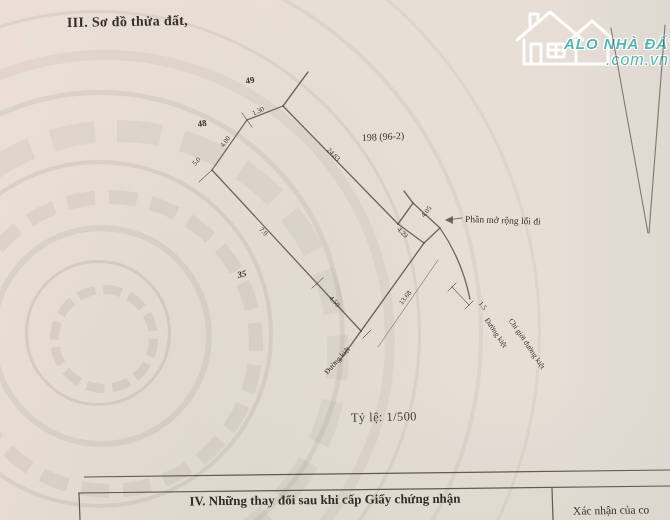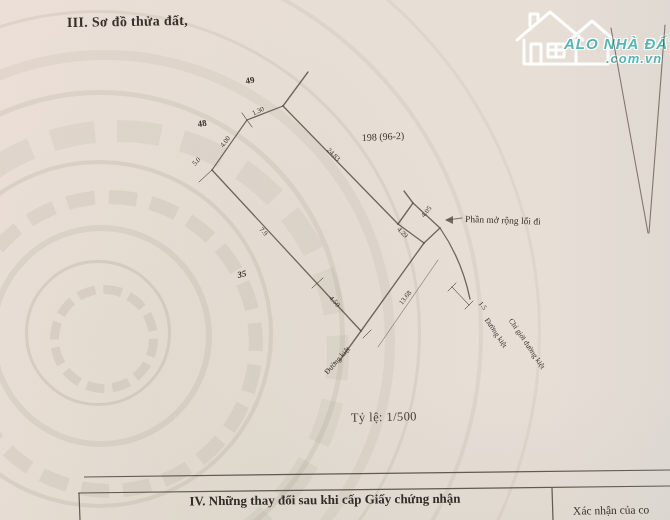--- a/index.html
+++ b/index.html
@@ -35,21 +35,21 @@
   .logo{position:absolute;left:512px;top:2px;width:158px;height:68px;}
   .logo .house{position:absolute;left:2px;top:2px;}
   .logo .brand{
     position:absolute;left:52px;top:33px;font-family:"Liberation Sans",sans-serif;
     font-weight:bold;font-style:italic;font-size:15px;letter-spacing:1px;
     color:#58b4b1;white-space:nowrap;
     text-shadow:1px 1px 0 #fff,-1px -1px 0 #fff,1px -1px 0 #fff,-1px 1px 0 #fff,0 0 3px #fff;
   }
   .logo .domain{
     position:absolute;left:94px;top:49px;font-family:"Liberation Sans",sans-serif;
-    font-weight:bold;font-style:italic;font-size:13px;letter-spacing:1px;
+    font-weight:normal;font-style:italic;font-size:16px;letter-spacing:1px;
     color:#58b4b1;white-space:nowrap;
     text-shadow:1px 1px 0 #fff,-1px -1px 0 #fff,1px -1px 0 #fff,-1px 1px 0 #fff,0 0 3px #fff;
   }
   svg.plot{position:absolute;left:0;top:0;}
   svg.plot text{font-family:"Liberation Serif","DejaVu Serif",serif;fill:#3a342d;}
   .dim{font-size:7px;}
   .adj{font-size:9px;font-weight:bold;}
   .road{font-size:7.5px;}
 </style>
 </head>

